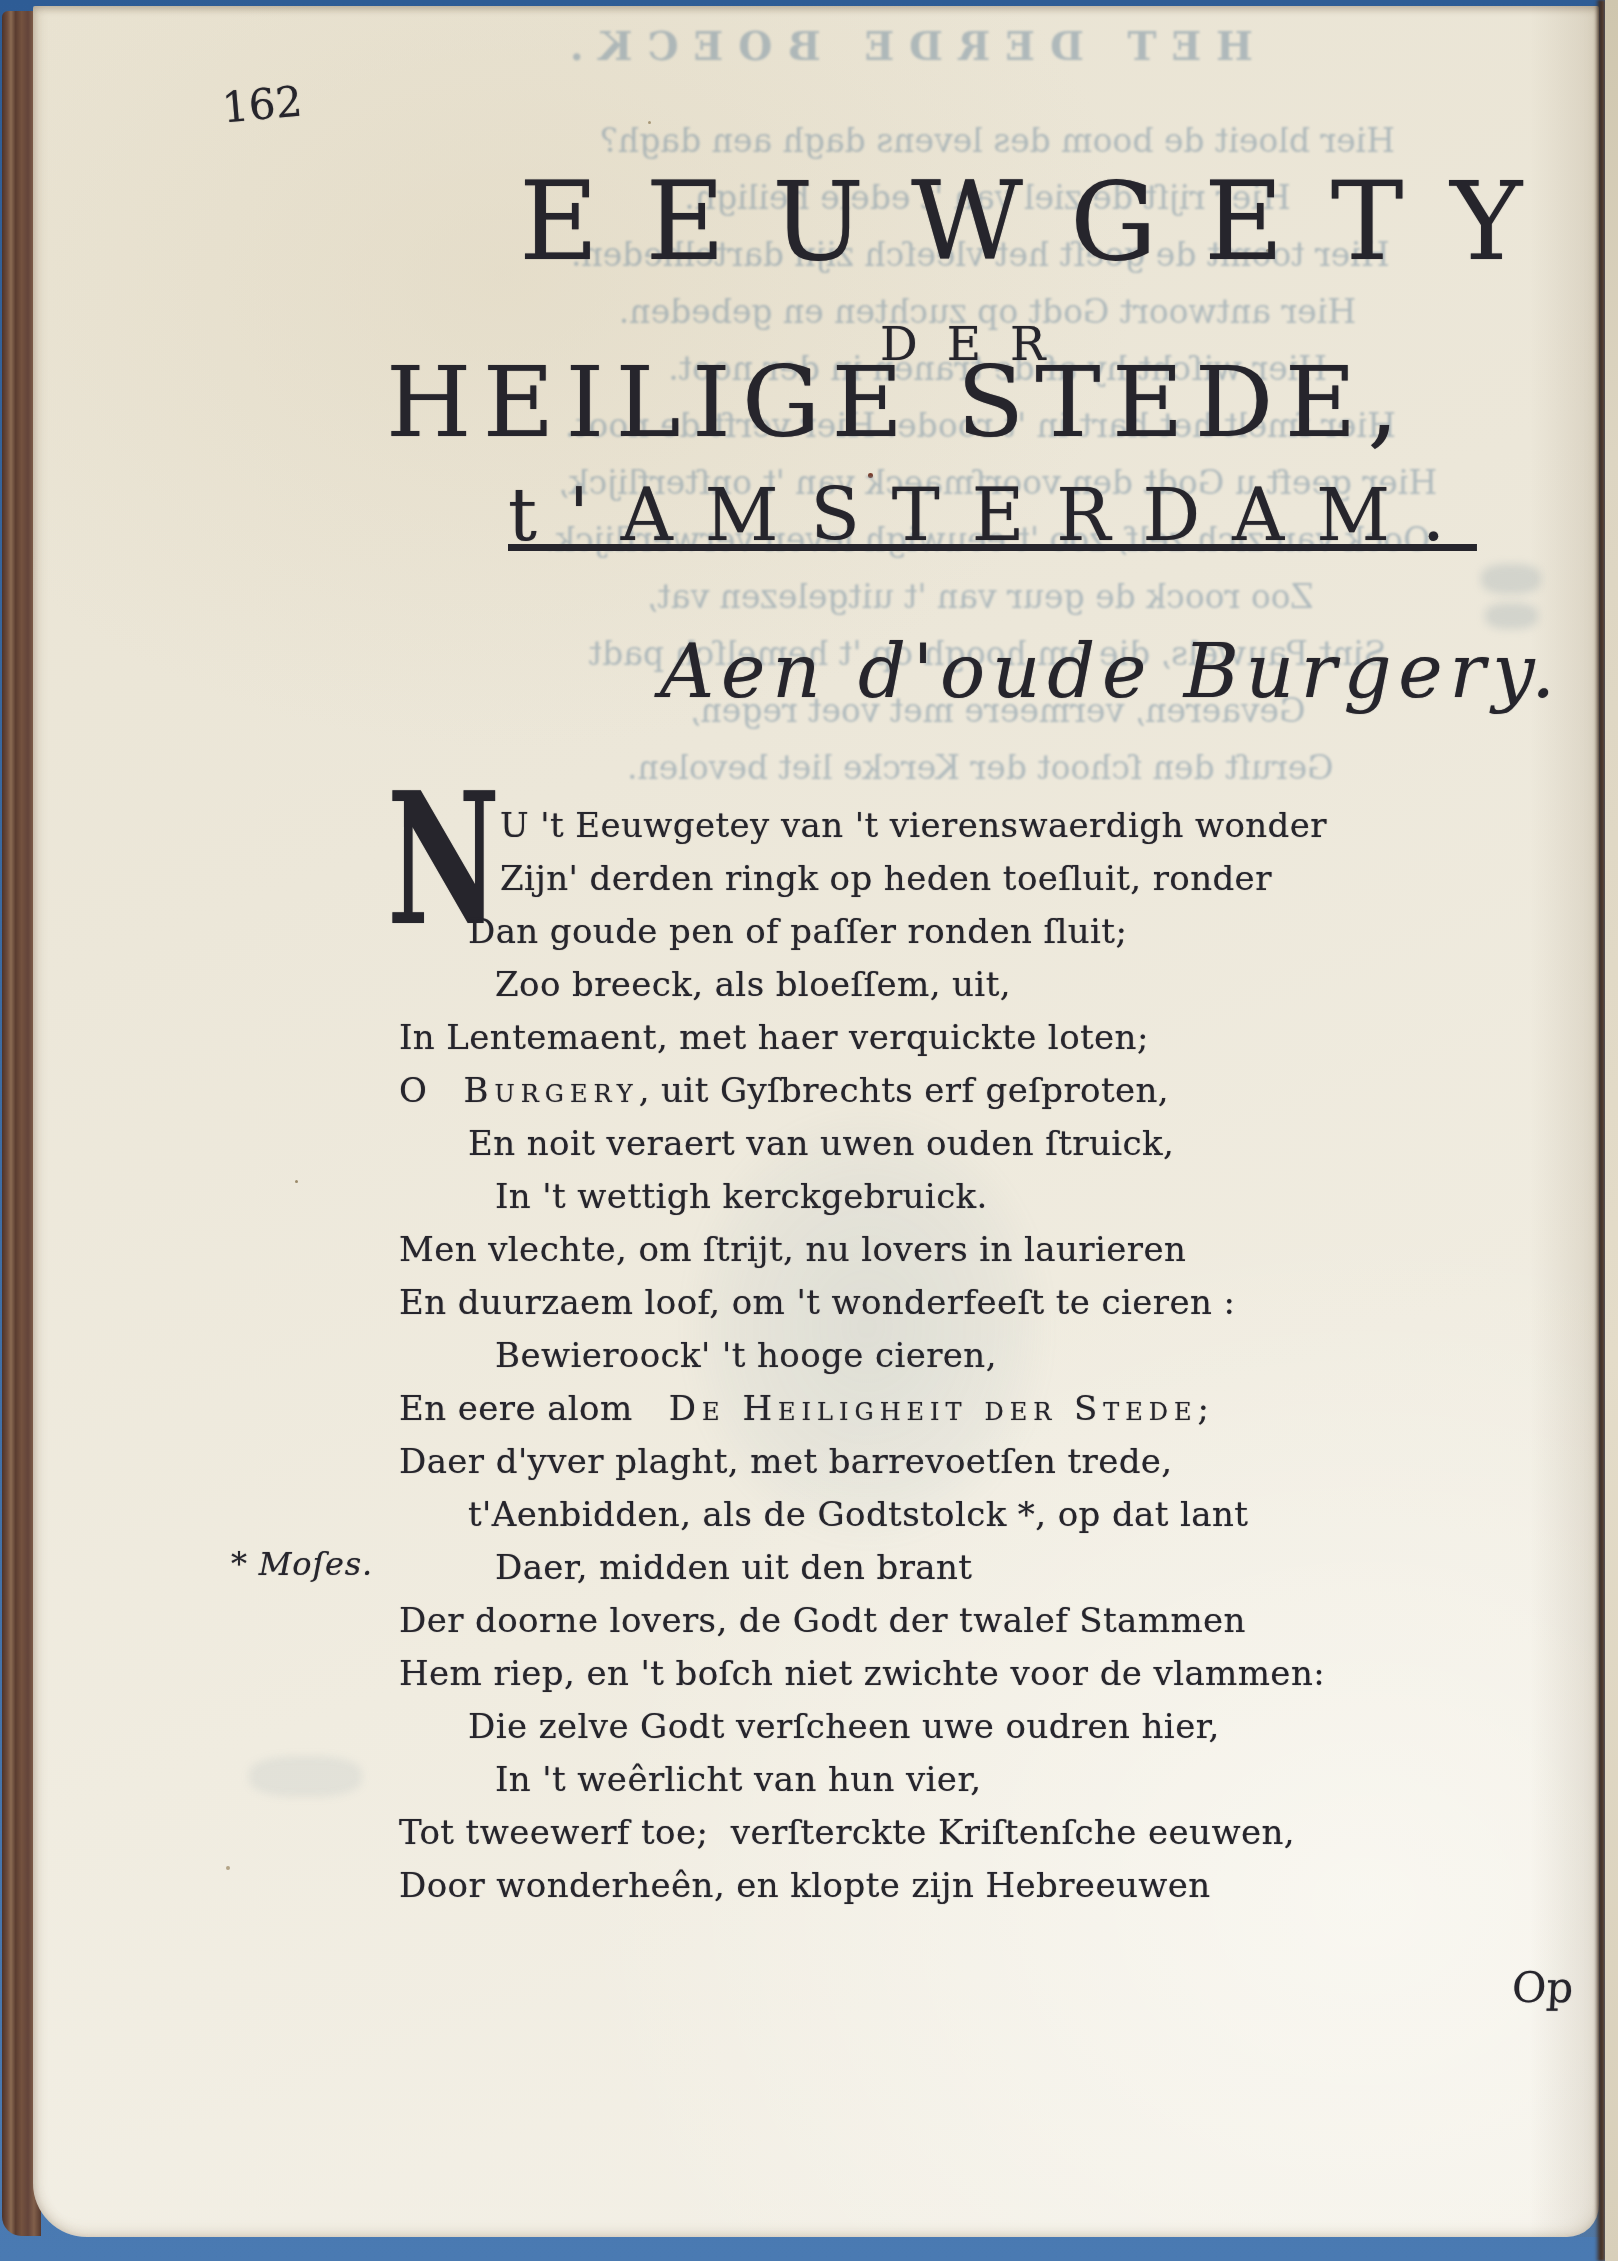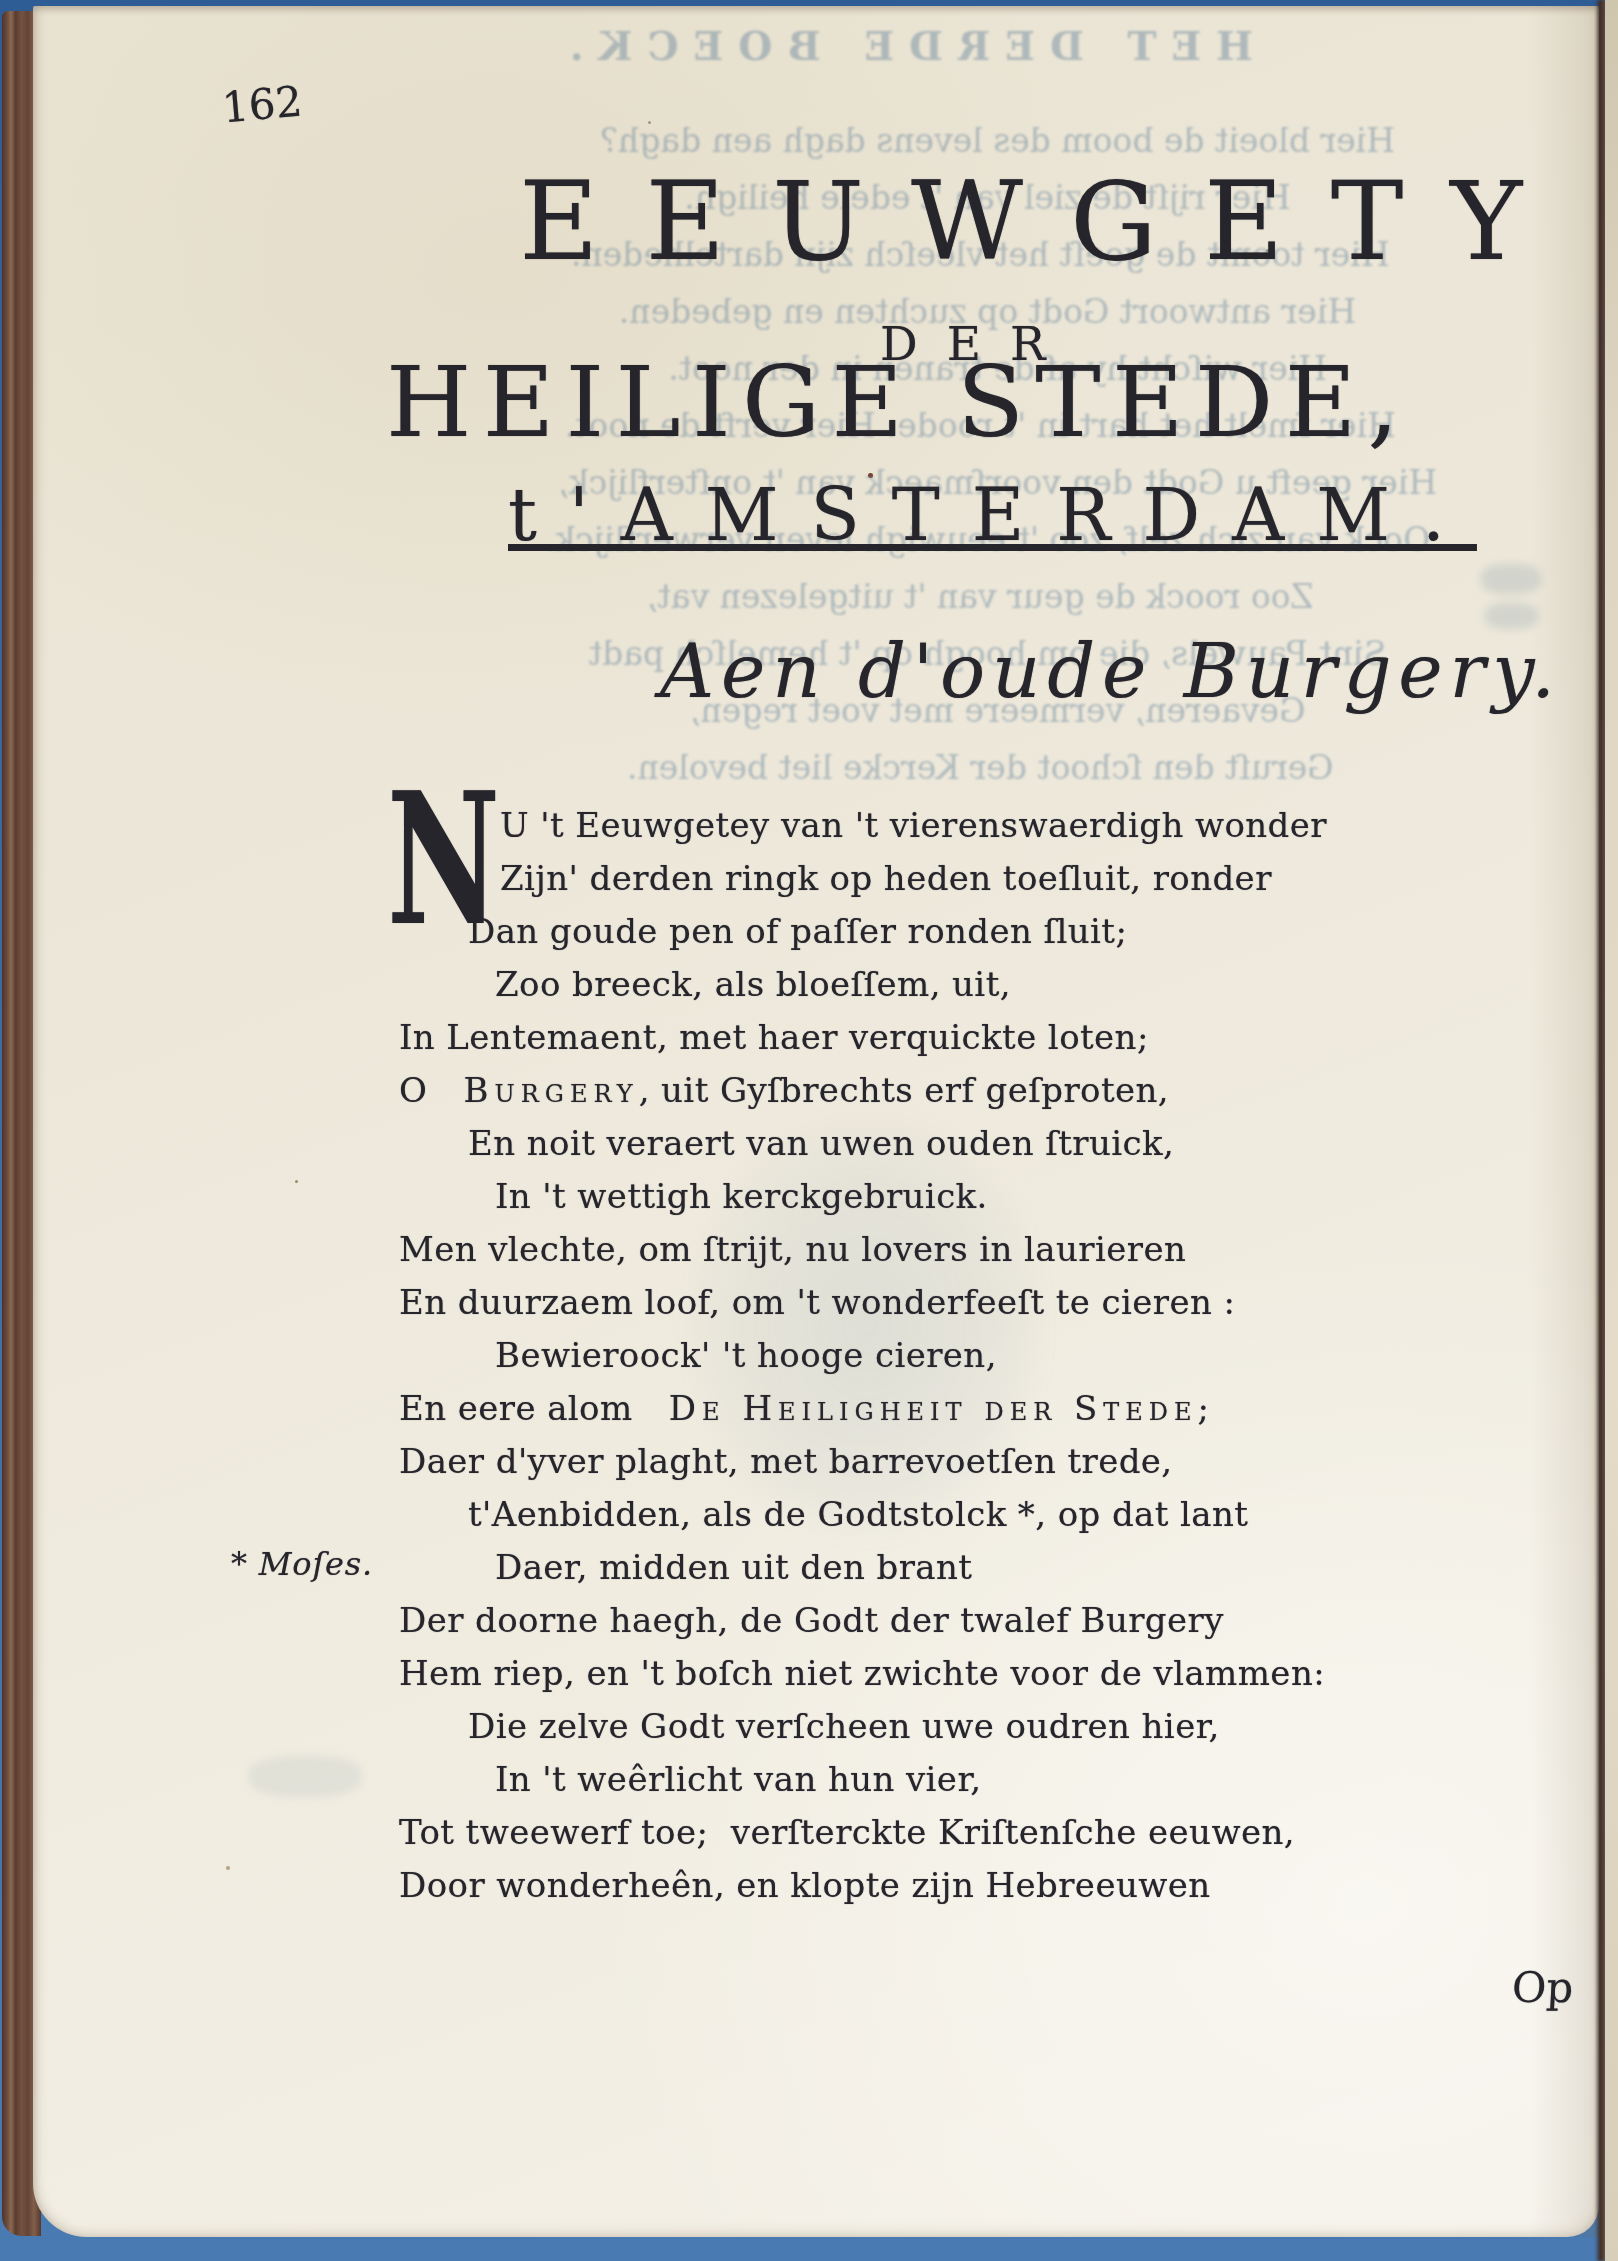--- a/index.html
+++ b/index.html
@@ -149,21 +149,21 @@
     <div class="poem-line indent-0"><span>O </span><span class="sc">Burgery</span><span>, uit Gyſbrechts erf geſproten,</span></div>
     <div class="poem-line indent-1"><span>En noit veraert van uwen ouden ſtruick,</span></div>
     <div class="poem-line indent-2"><span>In 't wettigh kerckgebruick.</span></div>
     <div class="poem-line indent-0"><span>Men vlechte, om ſtrijt, nu lovers in laurieren</span></div>
     <div class="poem-line indent-0"><span>En duurzaem loof, om 't wonderfeeſt te cieren :</span></div>
     <div class="poem-line indent-2"><span>Bewieroock' 't hooge cieren,</span></div>
     <div class="poem-line indent-0"><span>En eere alom </span><span class="sc">De Heiligheit der Stede</span><span>;</span></div>
     <div class="poem-line indent-0"><span>Daer d'yver plaght, met barrevoetſen trede,</span></div>
     <div class="poem-line indent-1"><span>t'Aenbidden, als de Godtstolck *, op dat lant</span></div>
     <div class="poem-line indent-2"><span>Daer, midden uit den brant</span></div>
-    <div class="poem-line indent-0"><span>Der doorne haegh, de Godt der twalef Burgery</span></div>
+    <div class="poem-line indent-0"><span>Der doorne lovers, de Godt der twalef Stammen</span></div>
     <div class="poem-line indent-0"><span>Hem riep, en 't boſch niet zwichte voor de vlammen:</span></div>
     <div class="poem-line indent-1"><span>Die zelve Godt verſcheen uwe oudren hier,</span></div>
     <div class="poem-line indent-2"><span>In 't weêrlicht van hun vier,</span></div>
     <div class="poem-line indent-0"><span>Tot tweewerf toe;&nbsp; verſterckte Kriſtenſche eeuwen,</span></div>
     <div class="poem-line indent-0"><span>Door wonderheên, en klopte zijn Hebreeuwen</span></div>
   </div>
 
 <div id="margin-note" class="ink">* Moſes.</div>
 <div id="catchword" class="ink">Op</div>
 

